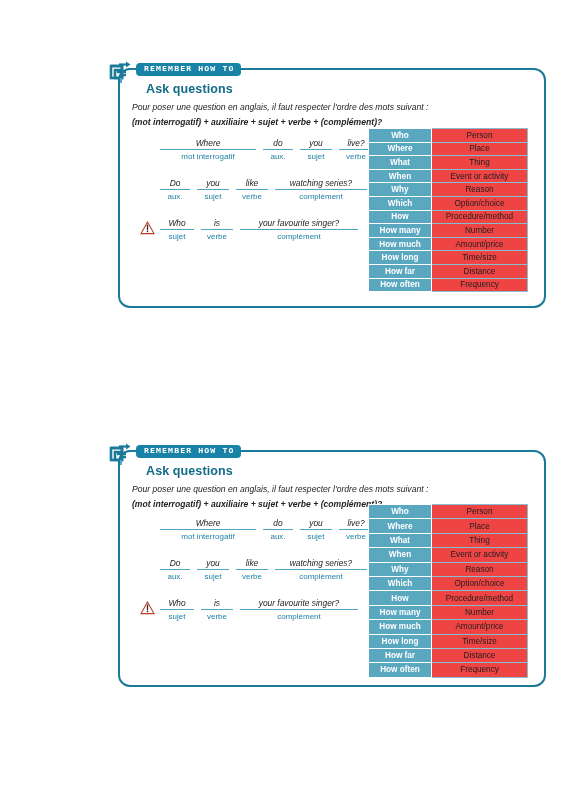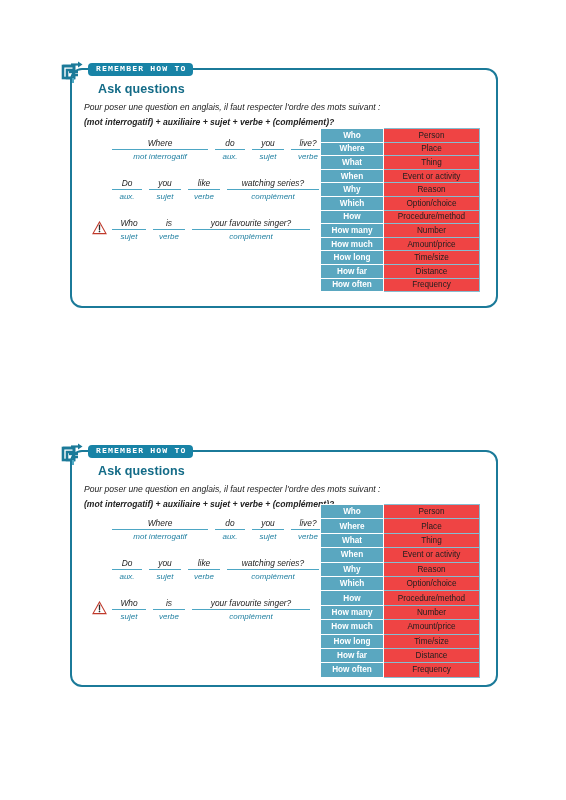--- a/index.html
+++ b/index.html
@@ -15,20 +15,21 @@
     overflow: hidden;
   }
 
   
   .card {
     position: absolute;
     box-sizing: border-box;
     border: 2px solid #1b7a99;
     border-radius: 12px;
     background: #ffffff;
+    margin-left: 48px;
   }
   .card-top   { left: 70px;  top: 68px;  width: 428px; height: 240px; }
   .card-bot   { left: 70px;  top: 450px; width: 428px; height: 237px; }
 
   
   .banner-row {
     position: absolute;
     left: -12px;
     top: -8px;
     height: 16px;
@@ -125,21 +126,20 @@
     padding: 0 4px 1px 4px;
     display: block;
     white-space: nowrap;
   }
   .chunk .fr {
     color: #1f7fa0;
     font-size: 8px;
     display: block;
     padding-top: 2px;
     white-space: nowrap;
-    font-style: italic;
   }
 
   .arrow {
     position: absolute;
     width: 26px;
     height: 22px;
   }
   .arrow svg { display: block; }
 
   

